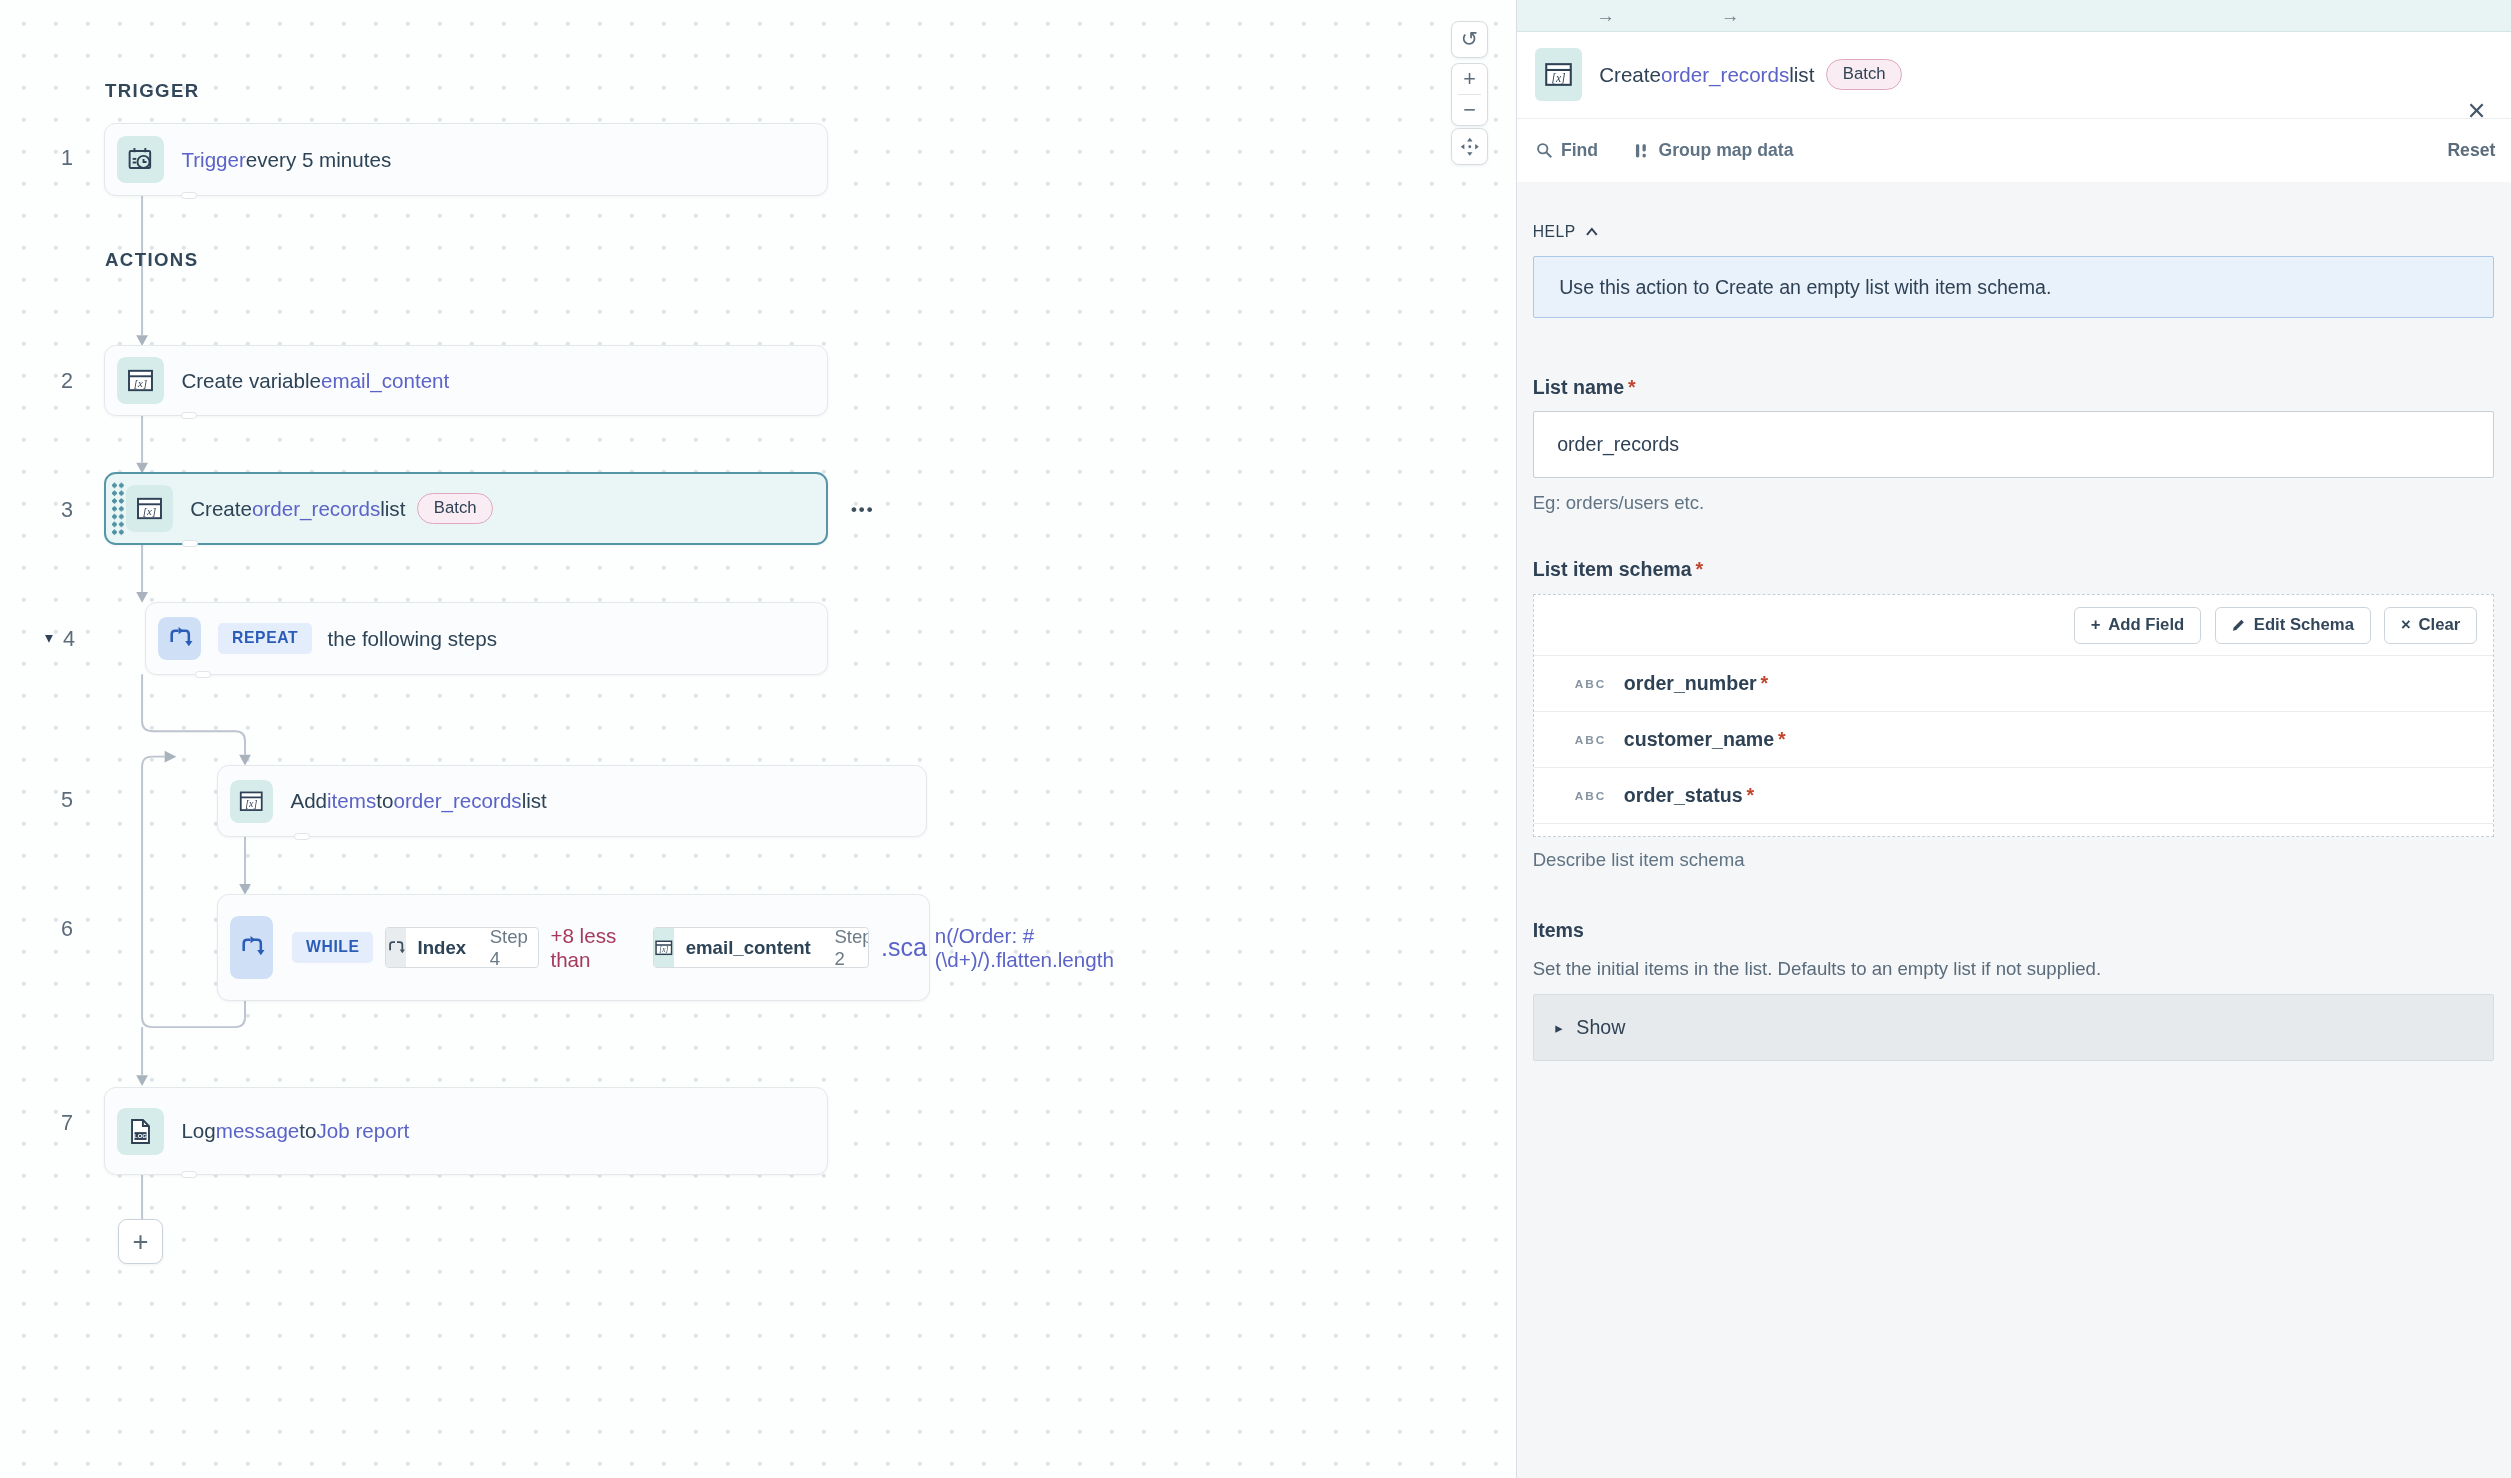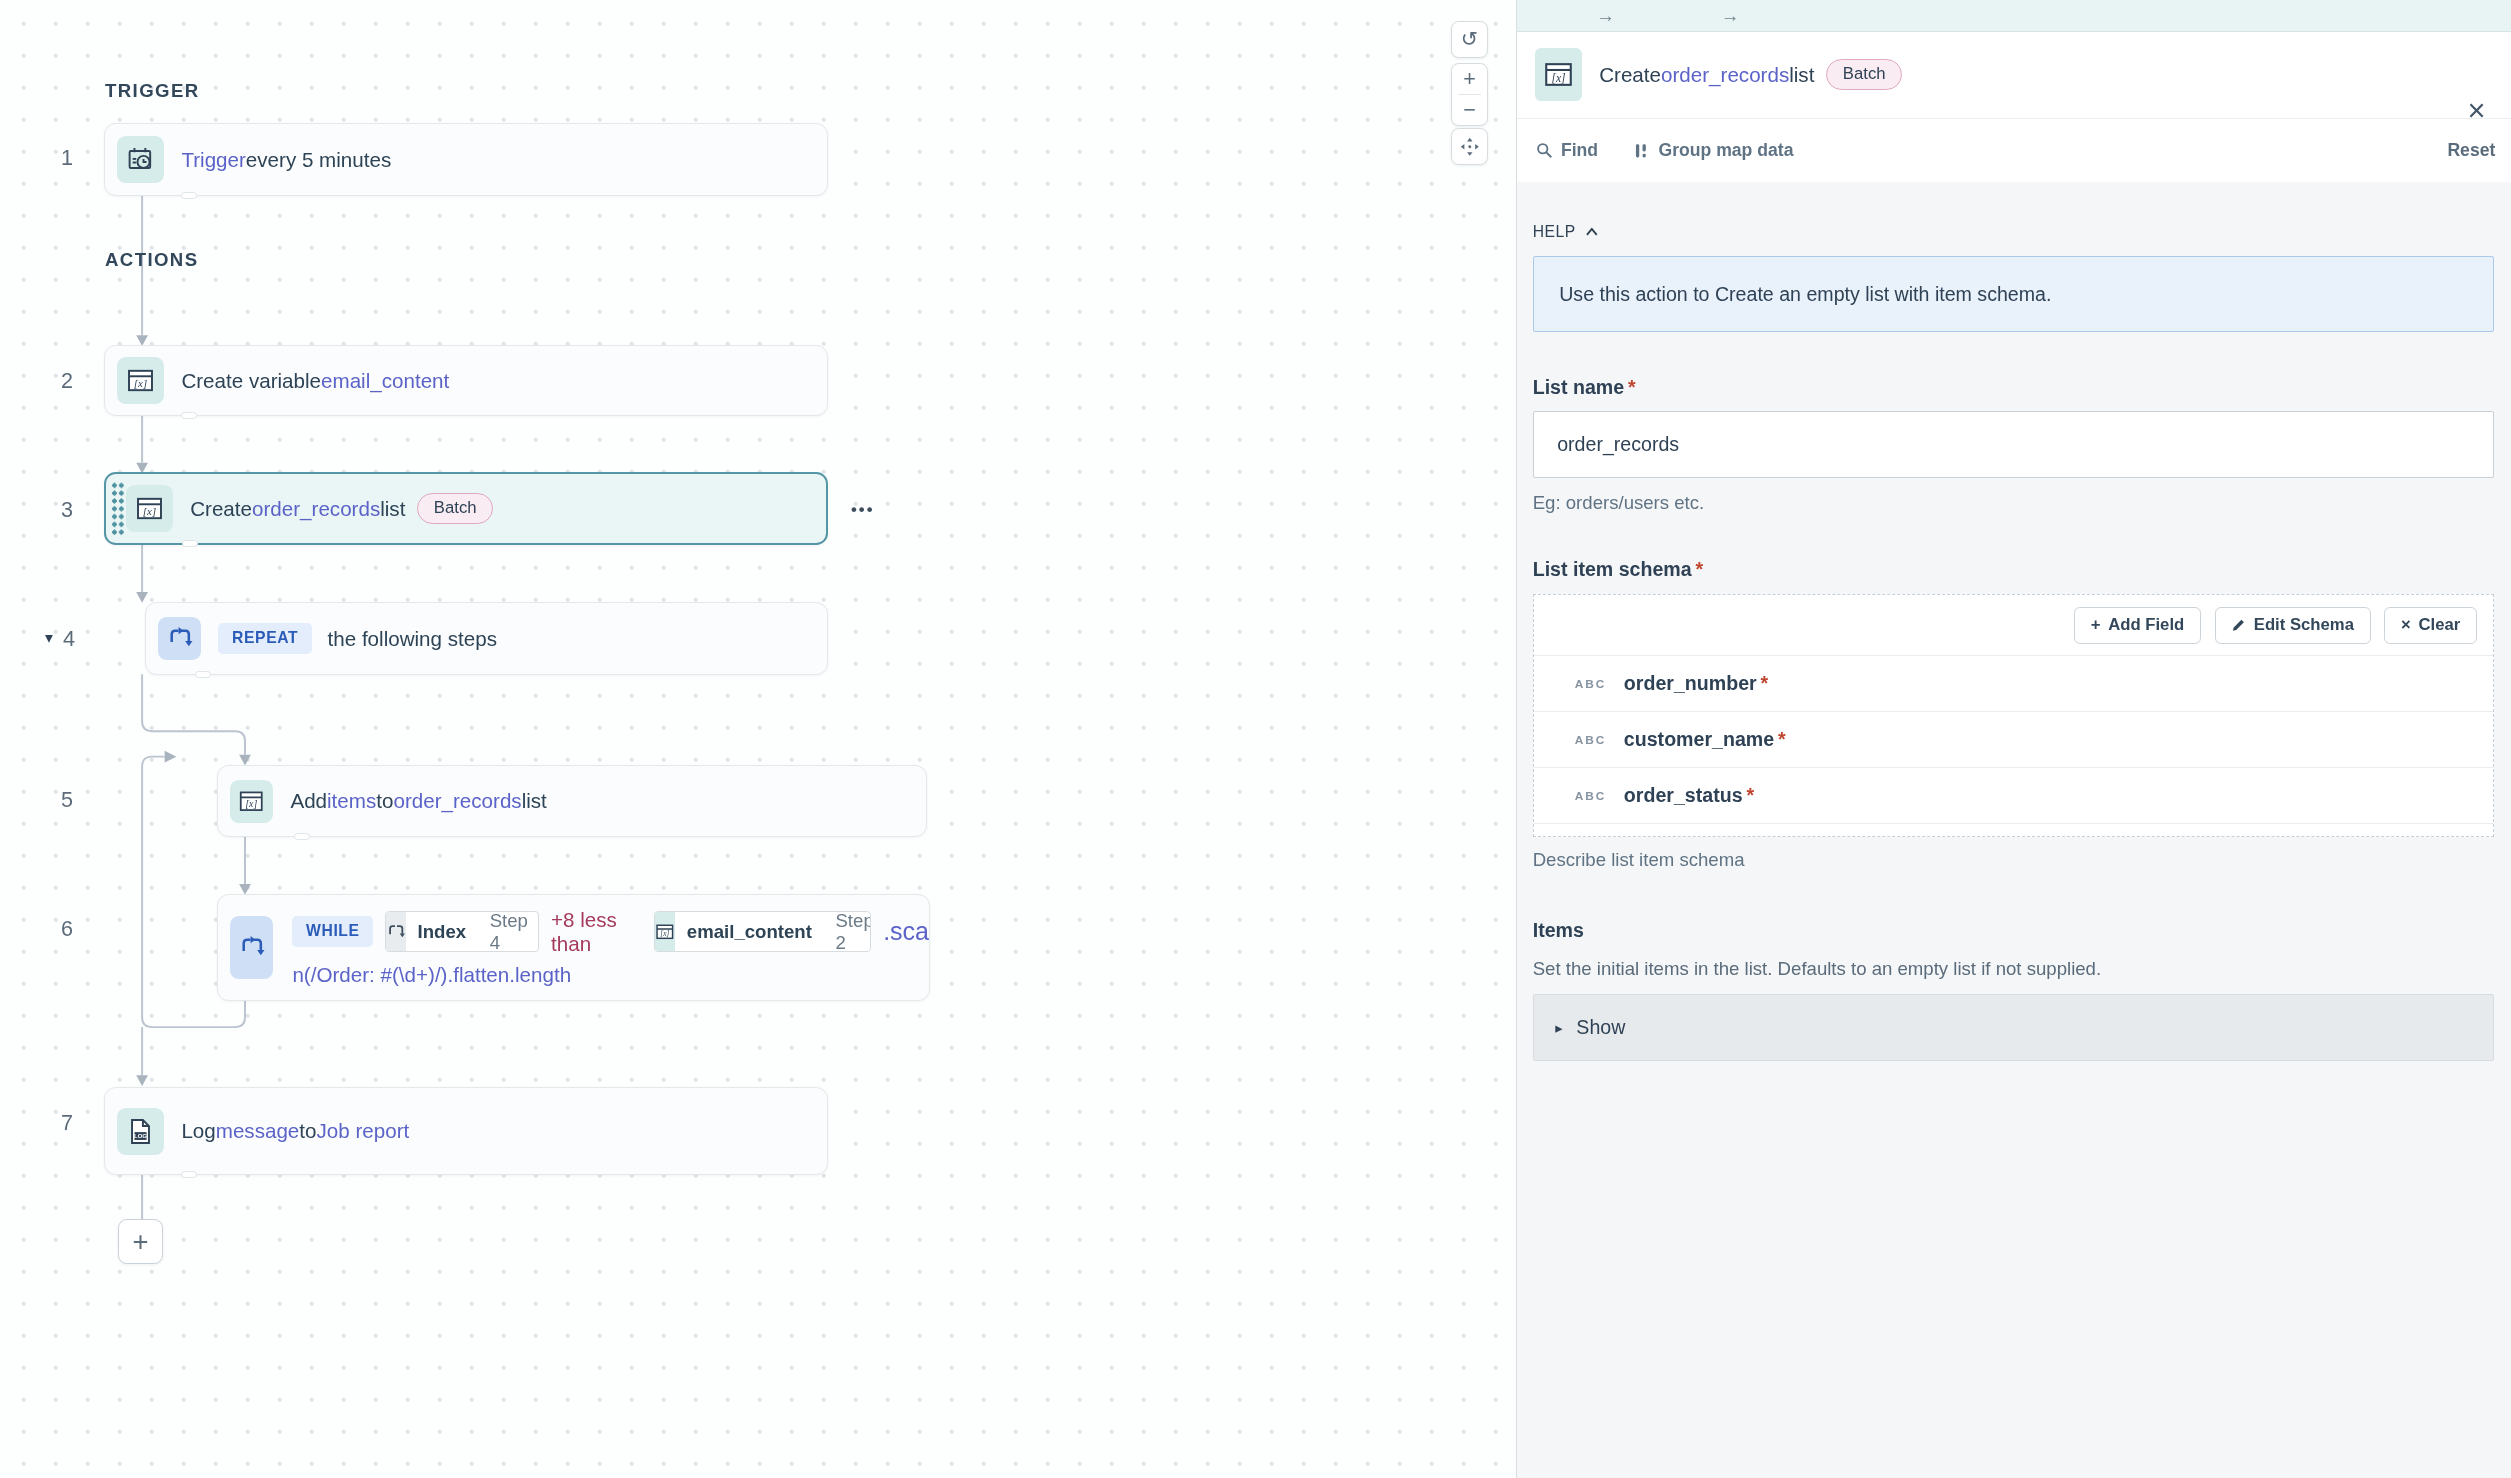--- a/index.html
+++ b/index.html
@@ -63,21 +63,21 @@
   .ptitle { font-size:20.6px; color:#2f4255; margin-left:17.6px; display:flex; align-items:center; }
   .close-x { position:absolute; right:25.5px; top:61px; font-size:31px; font-weight:300; color:#44566a; cursor:pointer; }
   .ptoolbar { position:absolute; left:0; top:118px; width:994px; height:65px; background:#fff;
     border-top:1px solid #eceff1; border-bottom:1px solid #e7eaec; display:flex; align-items:center;
     padding:0 15.7px 0 17.6px; gap:35px; }
   .toolitem { display:flex; align-items:center; gap:7.8px; font-size:17.6px; font-weight:bold; color:#5f7384; cursor:pointer; }
   .reset { margin-left:auto; font-size:17.6px; font-weight:bold; color:#5a6b7b; cursor:pointer; }
   .pcontent { position:absolute; left:0; top:182px; width:994px; height:1296px; background:#f5f6f7; }
   .help-row { position:absolute; left:15.7px; top:41px; display:flex; align-items:center; gap:9.8px;
     font-size:15.7px; font-weight:normal; color:#2f4255; letter-spacing:0.5px; cursor:pointer; }
-  .helpbox { position:absolute; left:15.7px; top:74px; width:961px; height:76px; background:#e9f1fb;
+  .helpbox { position:absolute; left:15.7px; top:74px; width:961px; height:62px; background:#e9f1fb;
     border:1px solid #abc8e8; border-radius:2px; display:flex; align-items:center; padding-left:25.5px;
     font-size:19.6px; color:#2f4255; }
   .flabel { position:absolute; font-size:19.6px; font-weight:bold; color:#2f4255; }
   .req { color:#c0452f; margin-left:3.9px; }
   .input { position:absolute; left:15.7px; top:229px; width:961px; height:67px; background:#fff;
     border:1px solid #c8cfd5; border-radius:2px; font-size:19.6px; color:#2f4255; padding-left:23.5px;
     font-family:"Liberation Sans", sans-serif; }
   .hint { position:absolute; font-size:18.6px; color:#5f7384; }
   .schemabox { position:absolute; left:15.7px; top:412px; width:961px; height:243px; background:#fff;
     border:1px dashed #c7ced5; }
@@ -226,21 +226,21 @@
 
     <div class="card" style="left:217px; top:894px; width:713px; height:107px; align-items:center;">
       <div class="tile blue" style="width:43px; height:63px;">
         <svg width="27.4" height="27.4" viewBox="0 0 24 24" stroke="#2b5cb8" stroke-width="2.2" fill="none">
           <path d="M5,15 V8 Q5,5 8,5 H11"></path>
           <path d="M13.5,5 H17 Q20,5 20,8 V14.5"></path>
           <path d="M11,1.8 L15.2,5 L11,8.2" fill="#2b5cb8" stroke="none"></path>
           <path d="M16.8,14 H23.2 L20,18.6 Z" fill="#2b5cb8" stroke="none"></path>
         </svg>
       </div>
-      <div style="margin-left:19.6px; display:flex; flex-direction:column; gap:7.8px;">
+      <div style="margin-left:19.6px; display:flex; flex-direction:row; gap:7.8px;">
         <div style="display:flex; align-items:center; gap:11.8px;">
           <span class="badge-blue">WHILE</span>
           <span class="chip">
             <span class="ctile" style="background:#e9ecee;">
               <svg width="19.6" height="19.6" viewBox="0 0 24 24" stroke="#3d4f5f" stroke-width="2.2" fill="none">
                 <path d="M5,15 V8 Q5,5 8,5 H11"></path>
                   <path d="M13.5,5 H17 Q20,5 20,8 V14.5"></path>
                 <path d="M16.8,14 H23.2 L20,18.6 Z" fill="#3d4f5f" stroke="none"></path>
               </svg>
             </span>

